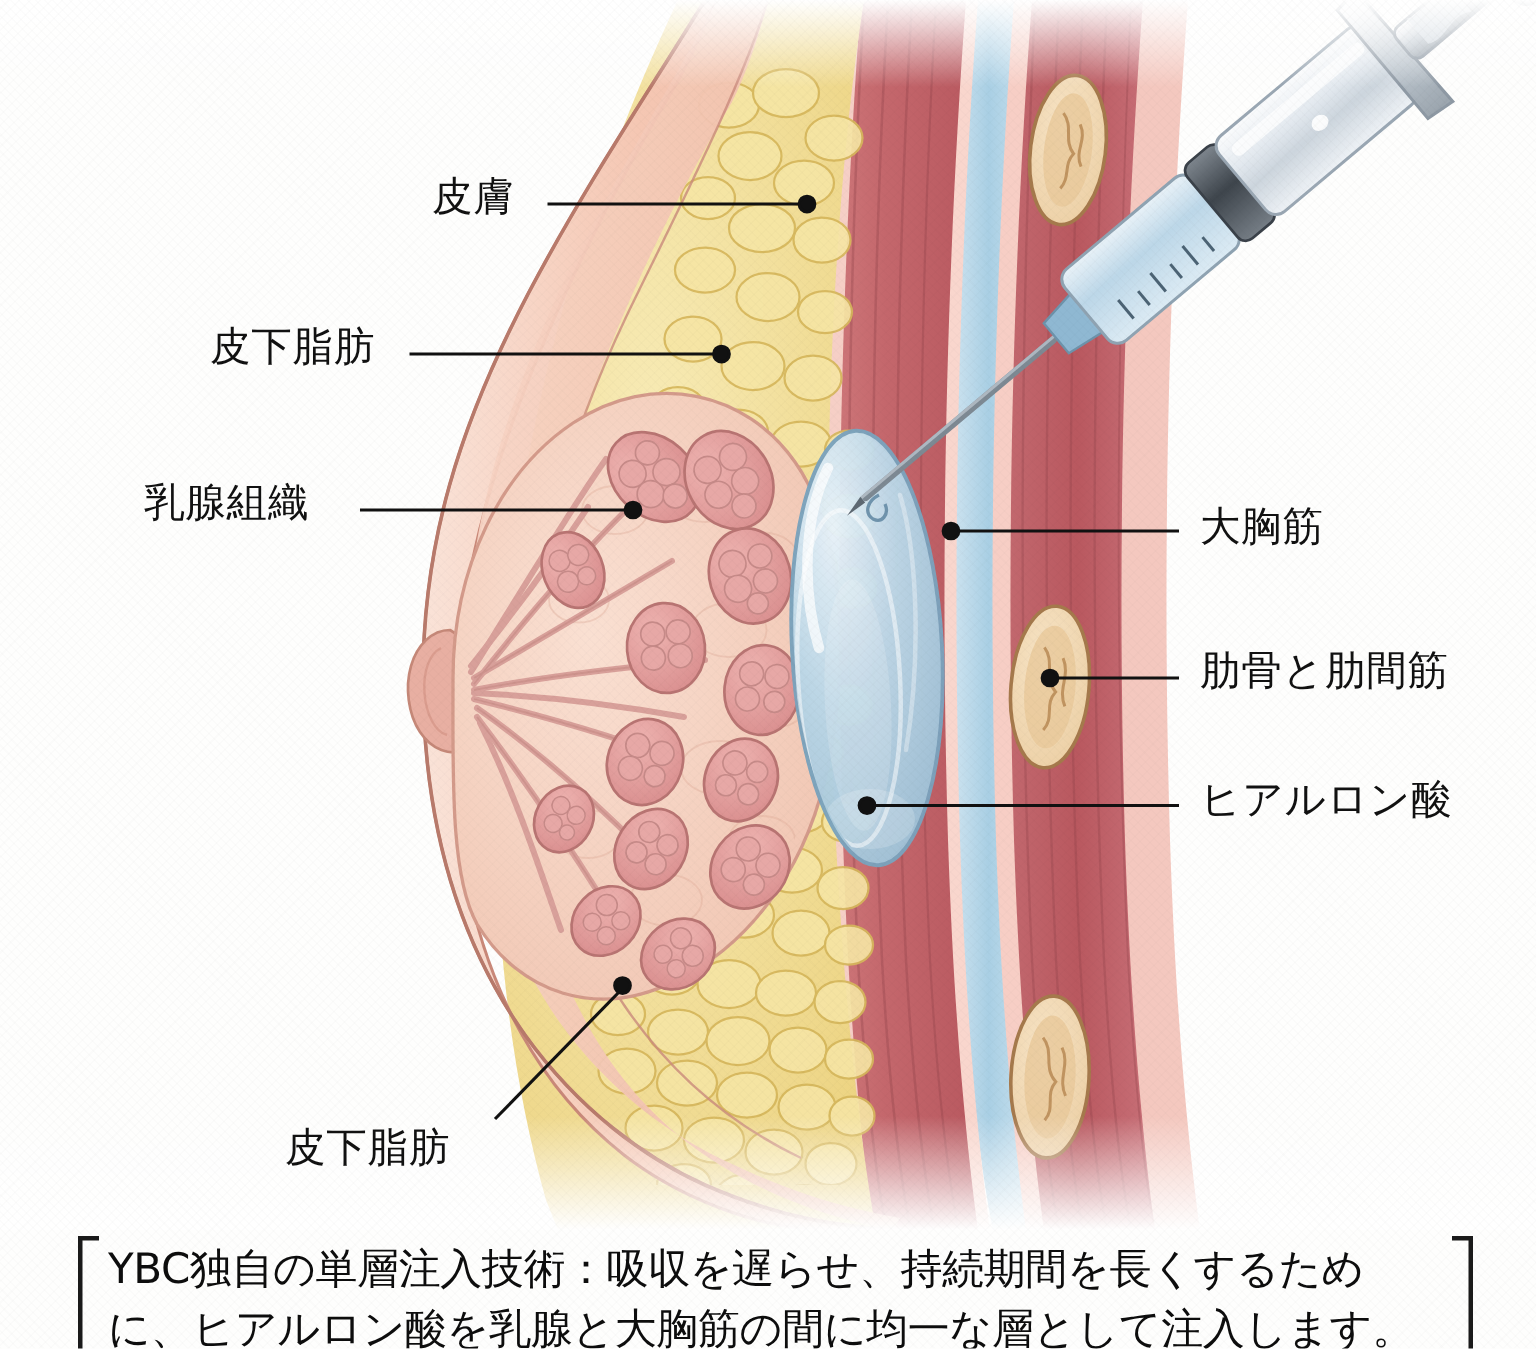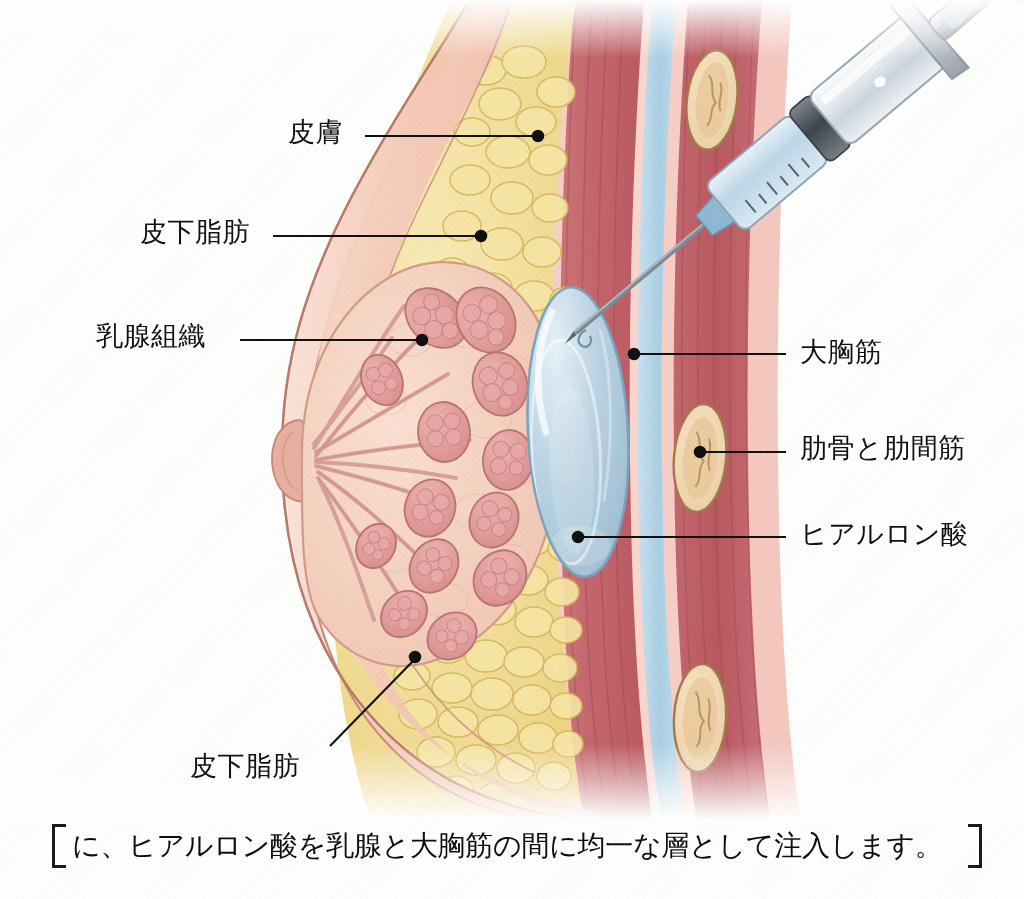--- a/index.html
+++ b/index.html
@@ -579,20 +579,21 @@
   <div class="label lbl-subfat-bottom">皮下脂肪</div>
   <div class="label lbl-pec">大胸筋</div>
   <div class="label lbl-ribs">肋骨と肋間筋</div>
   <div class="label lbl-ha">ヒアルロン酸</div>
 
   <div class="caption">
     <div class="brk brk-l">
         <i></i>
       </div>
     <div class="cap-text">
+      <div>YBC独自の単層注入技術：吸収を遅らせ、持続期間を長くするため</div>
       <div>に、ヒアルロン酸を乳腺と大胸筋の間に均一な層として注入します。</div>
     </div>
     <div class="brk brk-r">
         <i></i>
       </div>
   </div>
 
   <div class="paper-tex"></div>
 </div>
 

